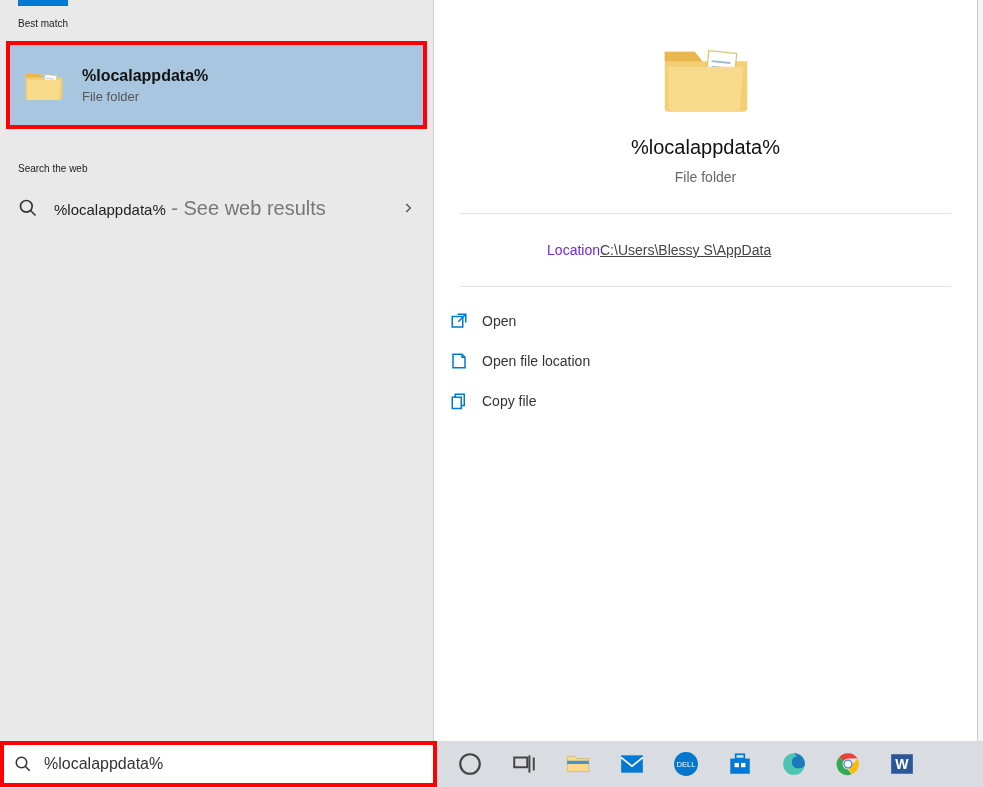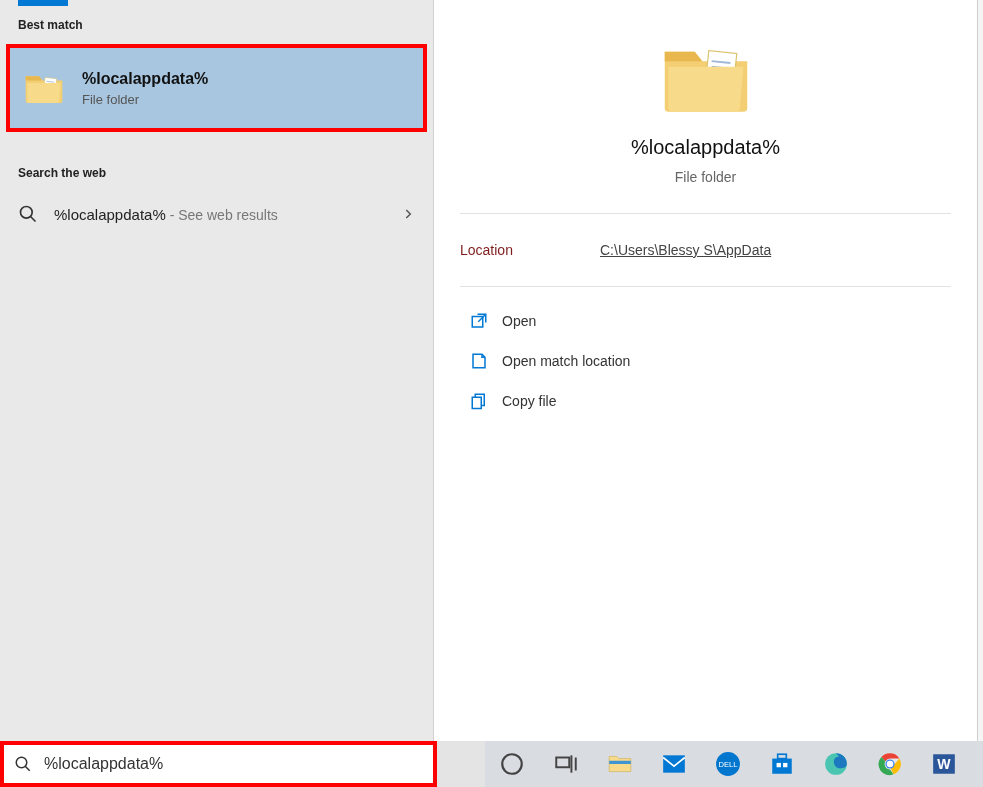--- a/index.html
+++ b/index.html
@@ -6,69 +6,69 @@
 body { width: 983px; height: 787px; background: #e4e4e4; position: relative; overflow: hidden; }
 
 .search-panel {
   position: absolute; left: 0; top: 0; width: 434px; height: 741px;
   background: #e9e9e9;
   border-right: 1px solid #d0d0d0;
 }
 .top-tab-bar { height: 6px; background: #e9e9e9; }
 .top-tab-indicator { position: absolute; left: 18px; top: 0; width: 50px; height: 6px; background: #0078d4; }
 
-.section-header { padding: 12px 18px 6px 18px; font-size: 12px; font-weight: 700; color: #222; }
+.section-header { padding: 12px 18px 6px 18px; font-size: 10px; font-weight: 400; color: #222; }
 
 .best-match-item {
   margin: 6px 6px 0 6px; height: 88px; background: #a8c6df;
   border: 4px solid #ff0000; display: flex; align-items: center;
   padding: 0 14px; cursor: pointer;
 }
 .best-match-item .folder-svg { width: 40px; height: 34px; margin-right: 18px; flex-shrink: 0; }
 .best-match-item .title { font-size: 16px; font-weight: 600; color: #111; }
 .best-match-item .subtitle { font-size: 13px; color: #555; margin-top: 4px; }
 
 .web-row {
   display: flex; align-items: center; padding: 10px 18px 10px 18px;
   cursor: pointer; height: 56px;
 }
 .web-row .search-ico { width: 20px; height: 20px; margin-right: 16px; flex-shrink: 0; }
 .web-row .wr-text { font-size: 15px; color: #222; }
-.web-row .wr-sub { font-size: 14px; color: #777; }
+.web-row .wr-sub { font-size: 20px; color: #777; }
 .web-row .chev { margin-left: auto; }
 
 .detail-panel {
   position: absolute; left: 434px; top: 0; right: 6px; height: 741px;
   background: #fff;
 }
 .dp-hero { text-align: center; padding-top: 40px; padding-bottom: 28px; }
 .dp-hero .folder-svg-lg { width: 90px; height: 76px; display: inline-block; }
 .dp-hero .dp-title { font-size: 20px; margin-top: 16px; color: #111; }
 .dp-hero .dp-sub { font-size: 14px; color: #666; margin-top: 10px; }
 
 .dp-divider { height: 1px; background: #e2e2e2; margin: 0 26px; }
 .dp-loc { display: flex; padding: 28px 26px; font-size: 14px; }
-.dp-loc .lbl { color: #7f1d1d; width: 140px; }
+.dp-loc .lbl { color: #6d28d9; width: 140px; text-align: right; }
 .dp-loc .val { color: #444; text-decoration: underline; cursor: pointer; text-align: center; }
 
-.dp-actions { padding: 14px 16px; margin-left: 20px; }
+.dp-actions { padding: 14px 16px; }
 .dp-action { display: flex; align-items: center; height: 40px; font-size: 14px; color: #333; cursor: pointer; }
 .dp-action .ico { width: 18px; height: 18px; margin-right: 14px; }
 
 .search-bar {
   position: absolute; left: 0; bottom: 0; width: 437px; height: 46px;
   background: #fff; border: 4px solid #ff0000;
   display: flex; align-items: center; padding: 0 10px;
 }
 .search-bar .search-ico { width: 18px; height: 18px; margin-right: 12px; flex-shrink: 0; }
 .search-bar input { border: none; outline: none; font-size: 16px; flex: 1; color: #333; background: transparent; }
 
 .taskbar {
   position: absolute; left: 437px; bottom: 0; right: 0; height: 46px;
-  background: #d9dde1; display: flex; align-items: center;  margin-left: 48px;
+  background: #d9dde1; display: flex; align-items: center; padding-left: 6px;
 }
 .tb-item { width: 54px; height: 46px; display: flex; align-items: center; justify-content: center; cursor: pointer; }
 .tb-item svg, .tb-item .tbi { width: 26px; height: 26px; }
 
 .right-stripe { position: absolute; right: 0; top: 0; width: 6px; height: 741px; background: #f5f5f5; border-left: 1px solid #ccc; }
 </style>
 </head>
 <body>
 
 <div class="search-panel">
@@ -144,21 +144,21 @@
         <polyline points="10 3 21 3 21 14"></polyline>
         <line x1="21" y1="3" x2="11" y2="13"></line>
       </svg>
       <span>Open</span>
     </div>
     <div class="dp-action">
       <svg class="ico" viewBox="0 0 24 24" fill="none" stroke="#0078d4" stroke-width="2">
         <path d="M4 3 h12 l4 4 v14 H4 Z"></path>
         <polyline points="16 3 16 7 20 7"></polyline>
       </svg>
-      <span>Open match location</span>
+      <span>Open file location</span>
     </div>
     <div class="dp-action">
       <svg class="ico" viewBox="0 0 24 24" fill="none" stroke="#0078d4" stroke-width="2">
         <rect x="7" y="3" width="12" height="15"></rect>
         <rect x="3" y="7" width="12" height="15" fill="#fff"></rect>
       </svg>
       <span>Copy file</span>
     </div>
   </div>
 </div>

